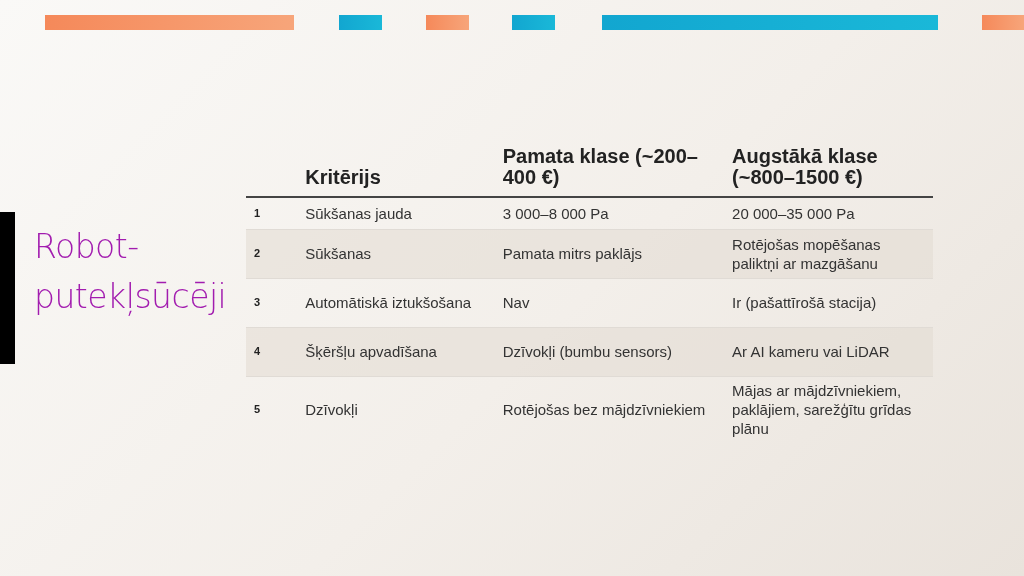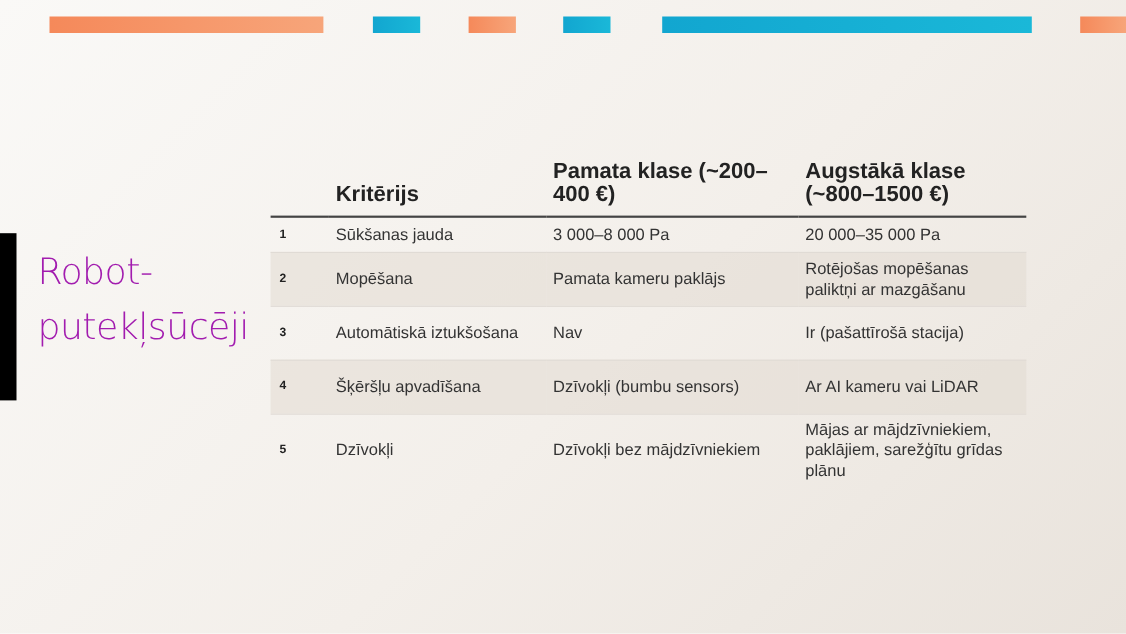--- a/index.html
+++ b/index.html
@@ -62,36 +62,36 @@
   </thead>
   <tbody>
     <tr style="height:32px;">
       <td class="num">1</td>
       <td>Sūkšanas jauda</td>
       <td>3 000–8 000 Pa</td>
       <td>20 000–35 000 Pa</td>
     </tr>
     <tr class="alt" style="height:49px;">
       <td class="num">2</td>
-      <td>Mopēšana</td>
-      <td>Pamata kameru paklājs</td>
+      <td>Sūkšanas</td>
+      <td>Pamata mitrs paklājs</td>
       <td>Rotējošas mopēšanas paliktņi ar mazgāšanu</td>
     </tr>
     <tr style="height:49px;">
       <td class="num">3</td>
       <td>Automātiskā iztukšošana</td>
       <td>Nav</td>
       <td>Ir (pašattīrošā stacija)</td>
     </tr>
     <tr class="alt" style="height:49px;">
       <td class="num">4</td>
       <td>Šķēršļu apvadīšana</td>
       <td>Dzīvokļi (bumbu sensors)</td>
       <td>Ar AI kameru vai LiDAR</td>
     </tr>
     <tr style="height:66px;">
       <td class="num" style="border-bottom:none;">5</td>
       <td style="border-bottom:none;">Dzīvokļi</td>
-      <td style="border-bottom:none;">Dzīvokļi bez mājdzīvniekiem</td>
+      <td style="border-bottom:none;">Rotējošas bez mājdzīvniekiem</td>
       <td style="border-bottom:none;">Mājas ar mājdzīvniekiem, paklājiem, sarežģītu grīdas plānu</td>
     </tr>
   </tbody>
 </table>
 
 </body></html>

